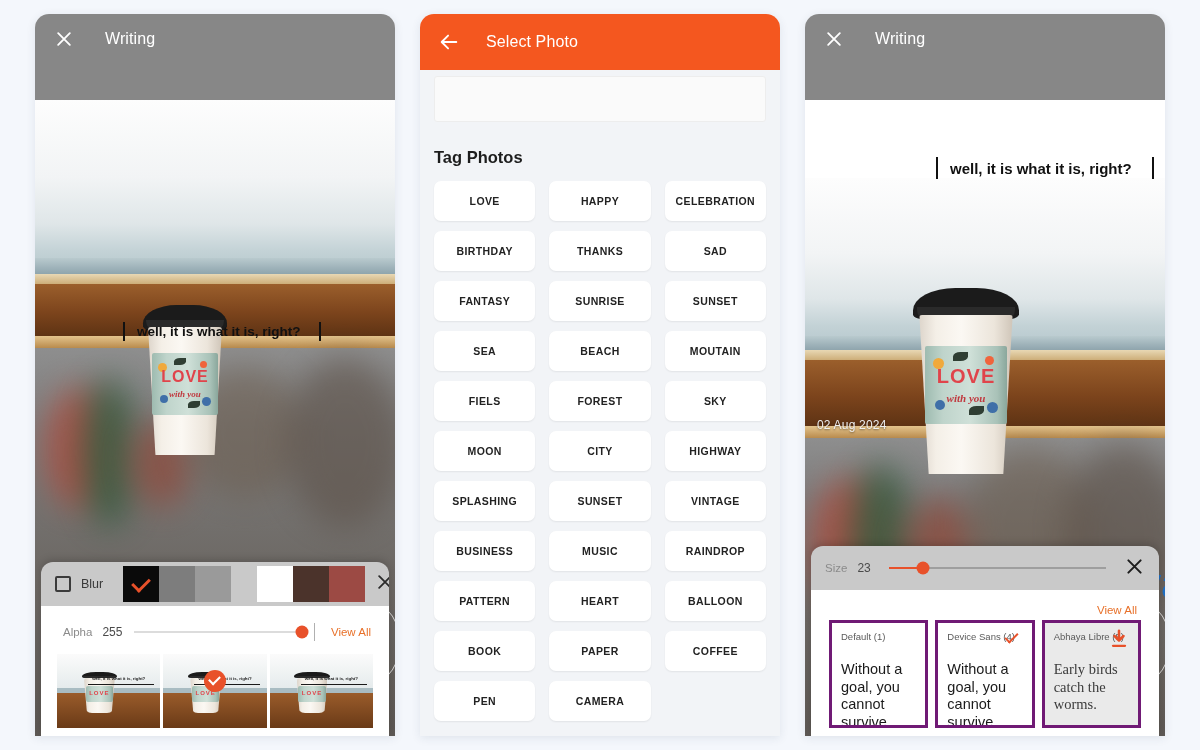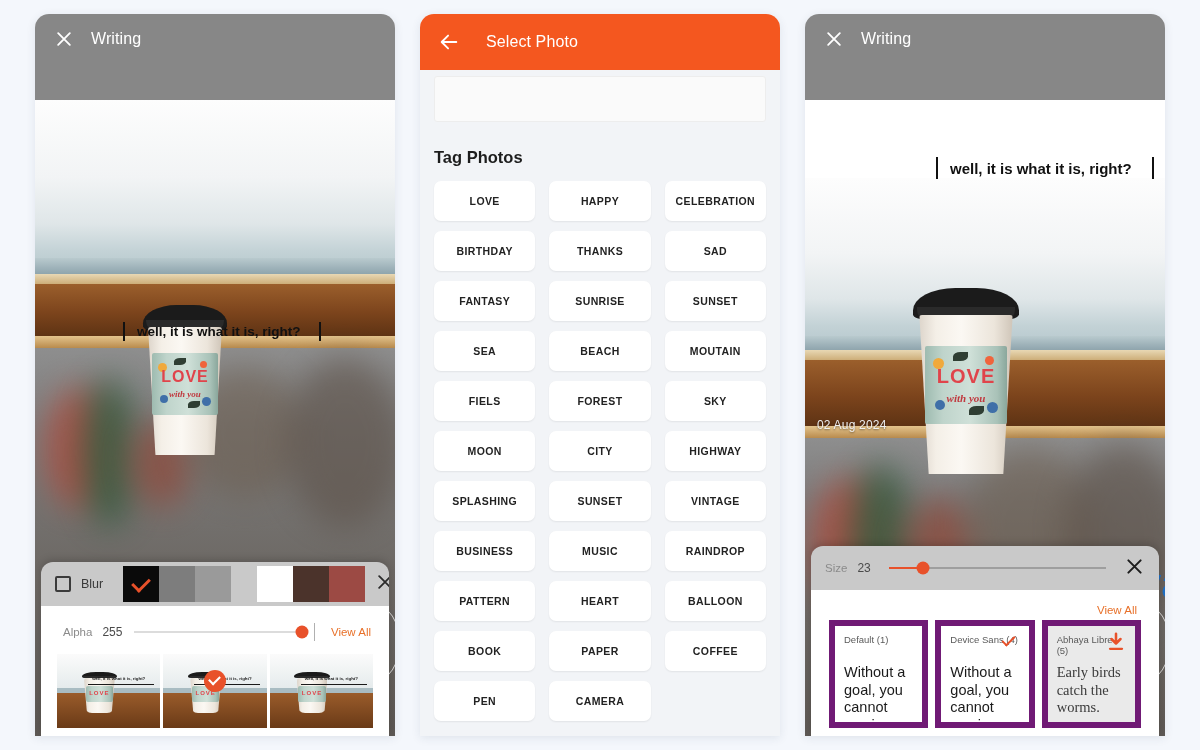--- a/index.html
+++ b/index.html
@@ -31,21 +31,21 @@
     display: flex; align-items: flex-start;
     padding: 14px 0 0 18px;
     position: relative;
     z-index: 5;
   }
   .appbar.gray   { background: #878787; }
   .appbar.orange { background: #f4571f; height: 56px; align-items: center; padding-top: 0; }
   .appbar-title {
     color: #fff;
     font-size: 16px;
-    margin-left: 16px;
+    margin-left: 30px;
     letter-spacing: .1px;
     line-height: 22px;
   }
   .appbar.orange .appbar-title { font-size: 16px; margin-left: 26px; }
   .ico {
     width: 22px; height: 22px;
     display: inline-flex; align-items: center; justify-content: center;
     flex: 0 0 auto;
   }
   .ico svg { display: block; }
@@ -205,21 +205,21 @@
     display:flex;align-items:center;justify-content:center;
   }
   .tick-badge:after{
     content:""; width:9px;height:5px;border-left:2px solid #fff;border-bottom:2px solid #fff;
     transform: rotate(-45deg) translate(1px,-1px);
   }
 
   
   .fontcards { display:flex; gap:7px; padding: 2px 10px 0 10px; }
   .fcard {
-    flex:1 1 0; height:108px; border:6px solid #701a75; background:#fff;
+    flex:1 1 0; height:108px; border:3px solid #701a75; background:#fff;
     padding:8px 9px; position:relative; overflow:hidden;
   }
   .fcard.dim { background:#eaeaea; }
   .fcard .fname { font-size:9.5px; color:#5a5a5a; }
   .fcard .fsample {
     position:absolute; left:9px; right:6px; top:38px;
     font-size:14.5px; color:#1a1a1a; line-height:1.22;
   }
   .fcard .fsample.serif { font-family:"Liberation Serif", serif; color:#3b3b3b; }
   .fcheck {

